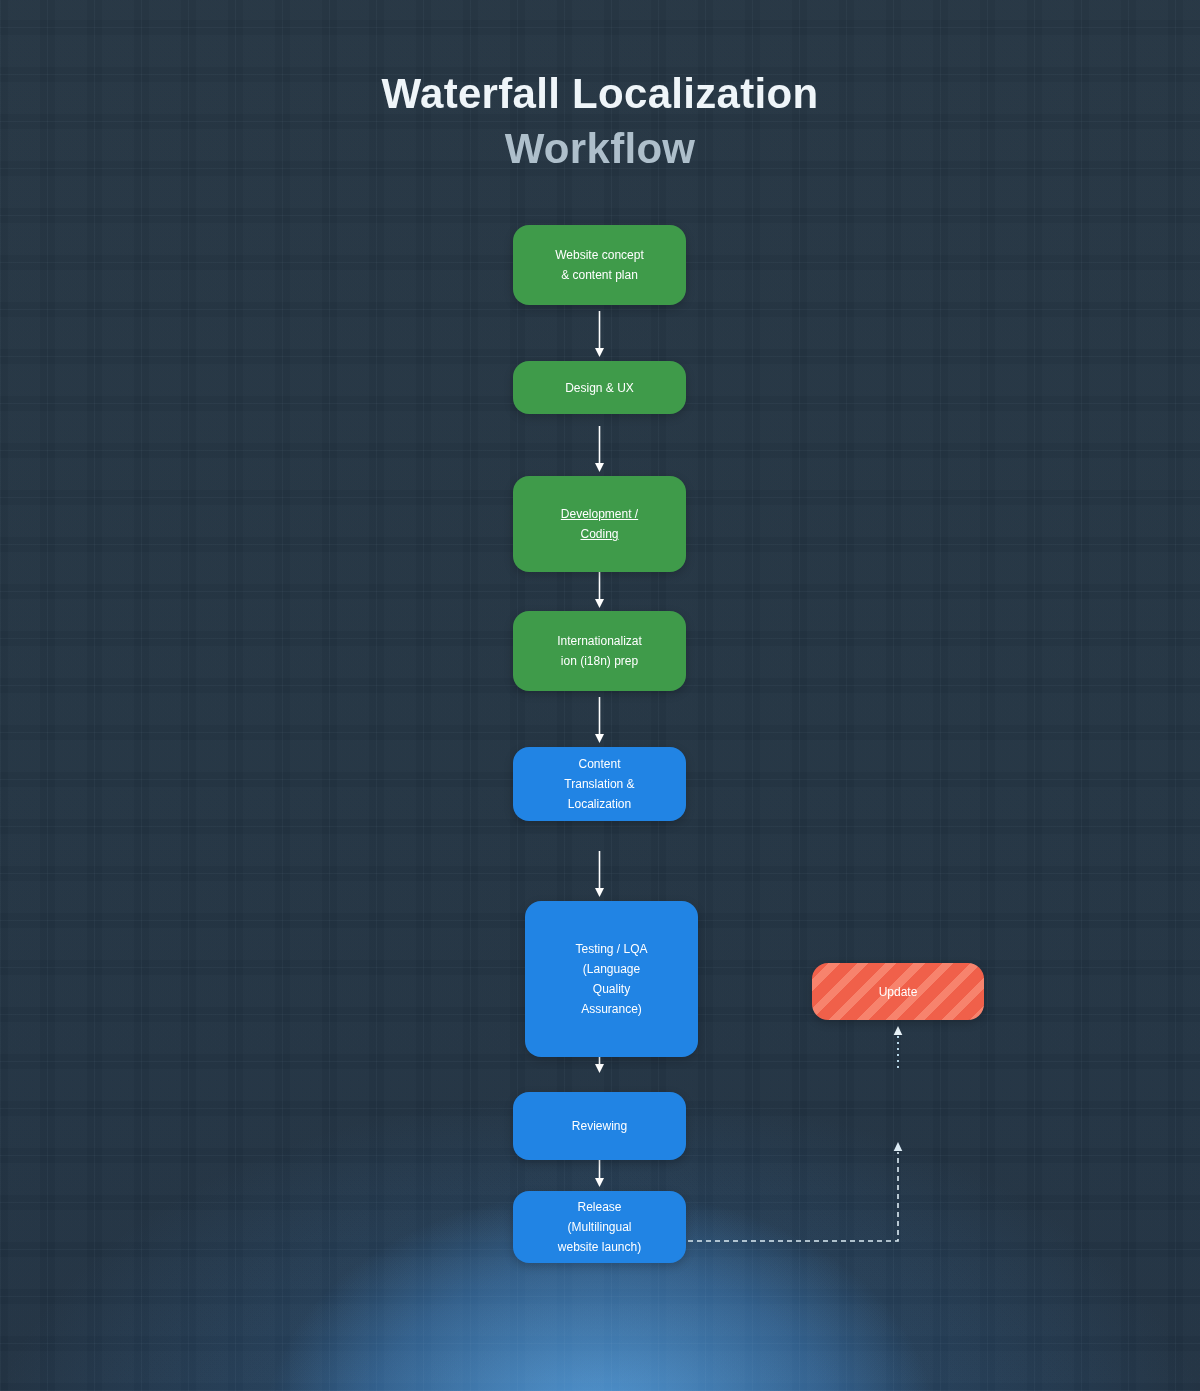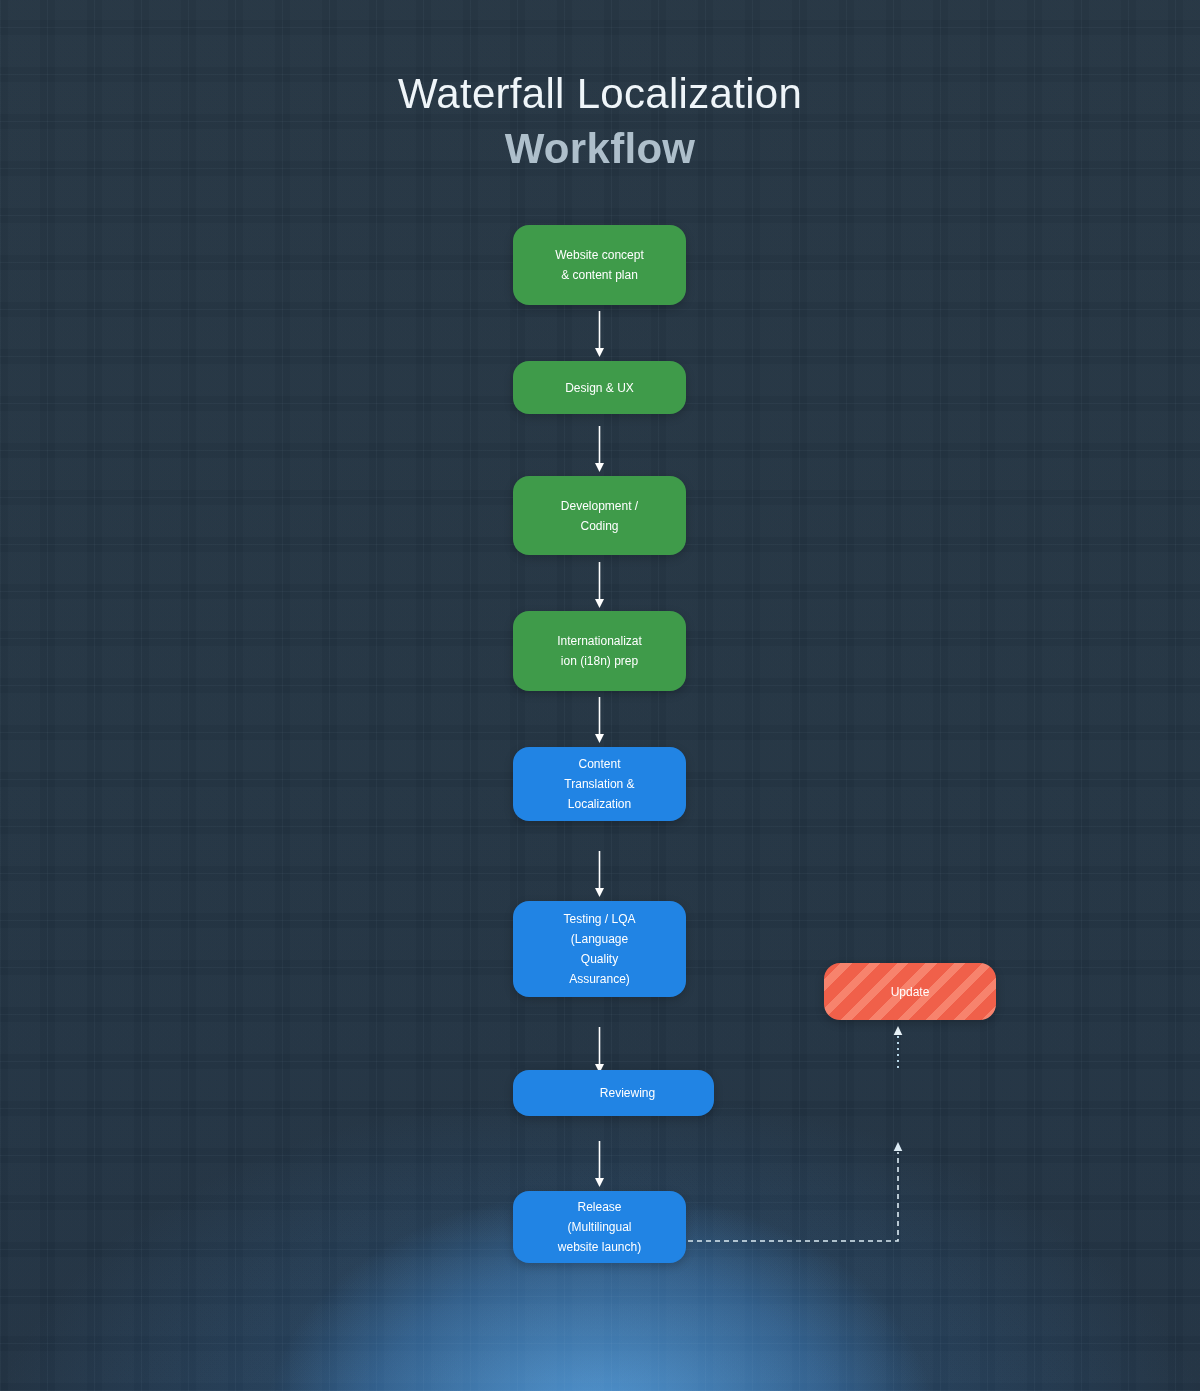--- a/index.html
+++ b/index.html
@@ -31,21 +31,21 @@
   .title {
     position: absolute;
     top: 66px;
     left: 0;
     right: 0;
     text-align: center;
     line-height: 55px;
   }
   .title-line1 {
     font-size: 42px;
-    font-weight: 400;
+    font-weight: 700;
     color: #eff5f9;
     letter-spacing: 0.3px;
   }
   .title-line2 {
     font-size: 42px;
     font-weight: 600;
     color: #aebfcb;
     letter-spacing: 0.3px;
   }
   .node {
@@ -65,29 +65,28 @@
     box-shadow: 0 3px 10px rgba(0,0,0,0.20);
   }
   .green  { background: #3f9b4a; }
   .blue   { background: #2184e4; }
   .orange {
     left: 812px;
     width: 172px;
     background: repeating-linear-gradient(135deg,
       #f0604a 0px, #f0604a 12px,
       #f7836d 12px, #f7836d 20px);
-    margin-left: 12px;
   }
   .n-concept   { top: 225px;  height: 80px;  }
   .n-design    { top: 361px;  height: 53px;  }
-  .n-dev       { top: 476px;  height: 79px;  }
+  .n-dev       { top: 476px;  height: 96px; text-decoration: underline;  }
   .n-i18n      { top: 611px;  height: 80px;  }
   .n-translate { top: 747px;  height: 74px;  }
-  .n-testing   { top: 901px;  height: 96px; }
-  .n-review    { top: 1070px; height: 46px; padding-left: 28px;  }
+  .n-testing   { top: 901px;  height: 156px; margin-left: 12px; }
+  .n-review    { top: 1092px; height: 68px;  }
   .n-release   { top: 1191px; height: 72px;  }
   .n-update    { top: 963px;  height: 57px;  }
   .n-feedback  { top: 1080px; height: 55px;  }
   svg.connectors {
     position: absolute;
     inset: 0;
     width: 1200px;
     height: 1391px;
     pointer-events: none;
   }

